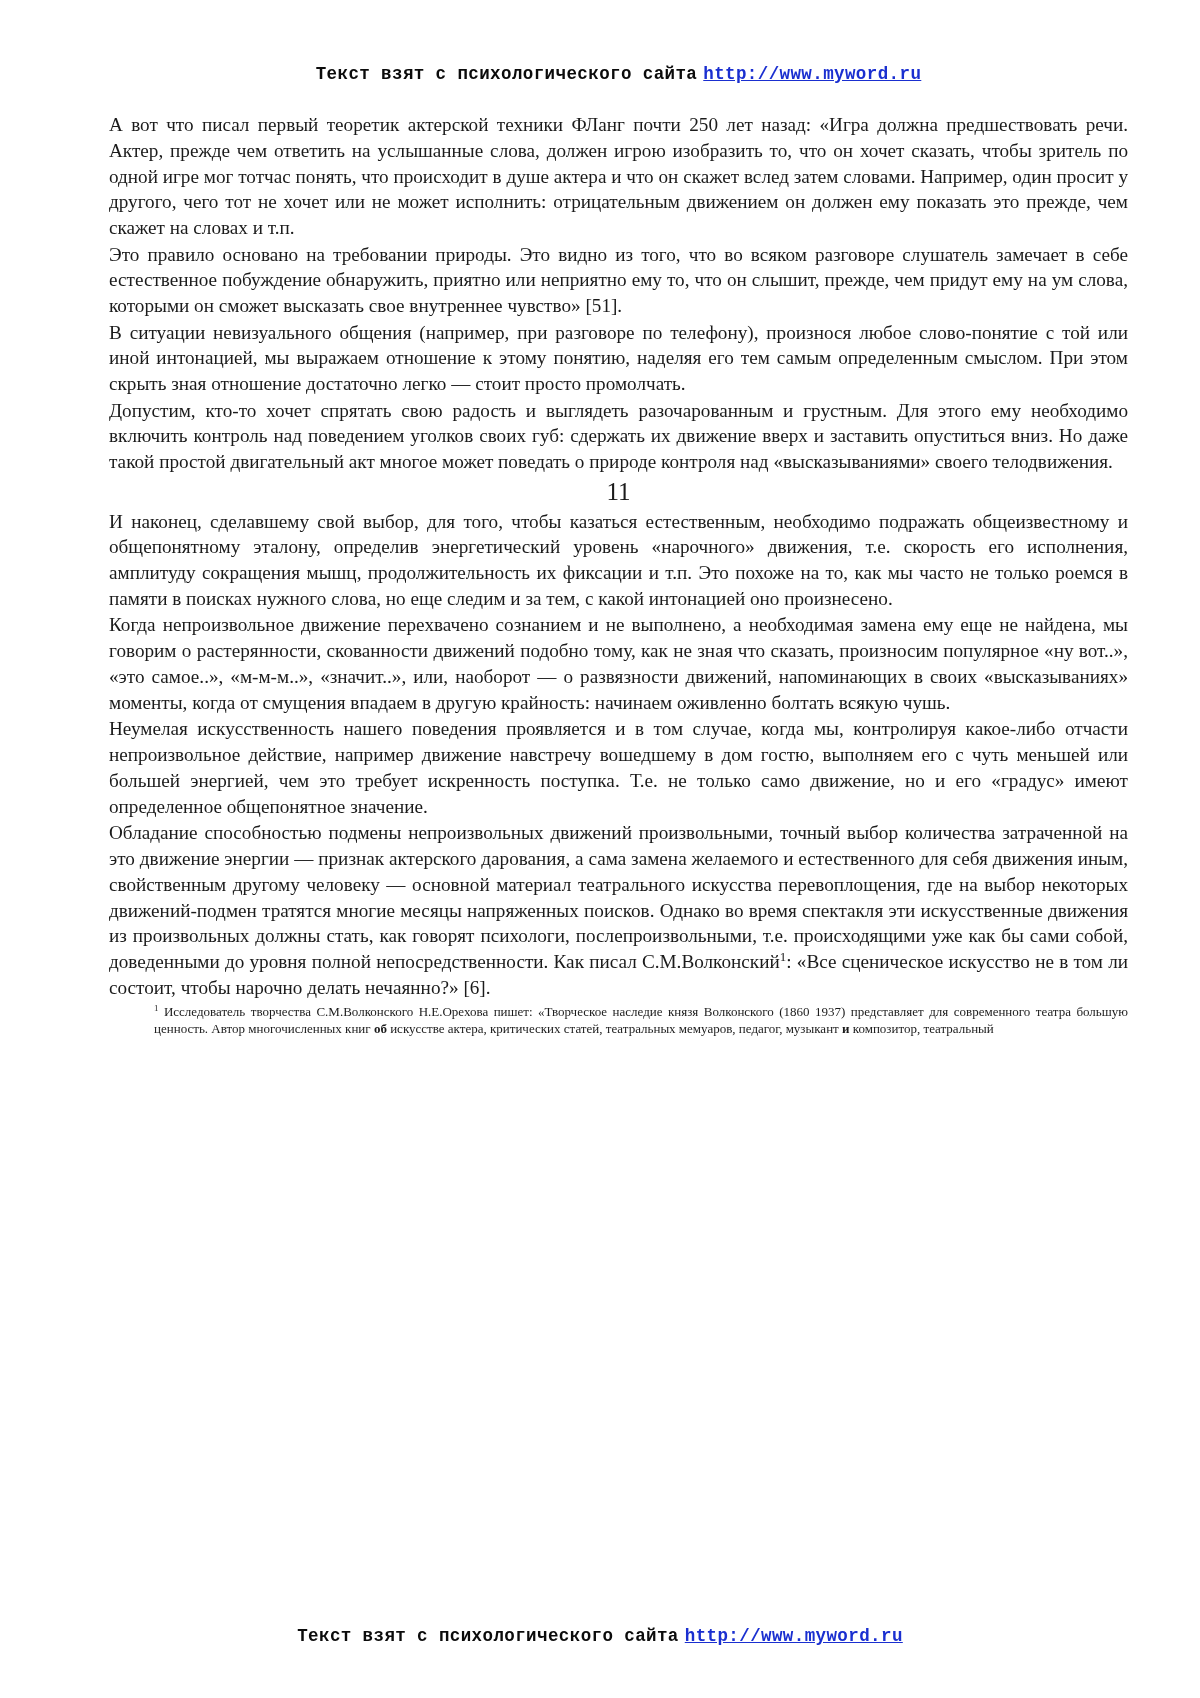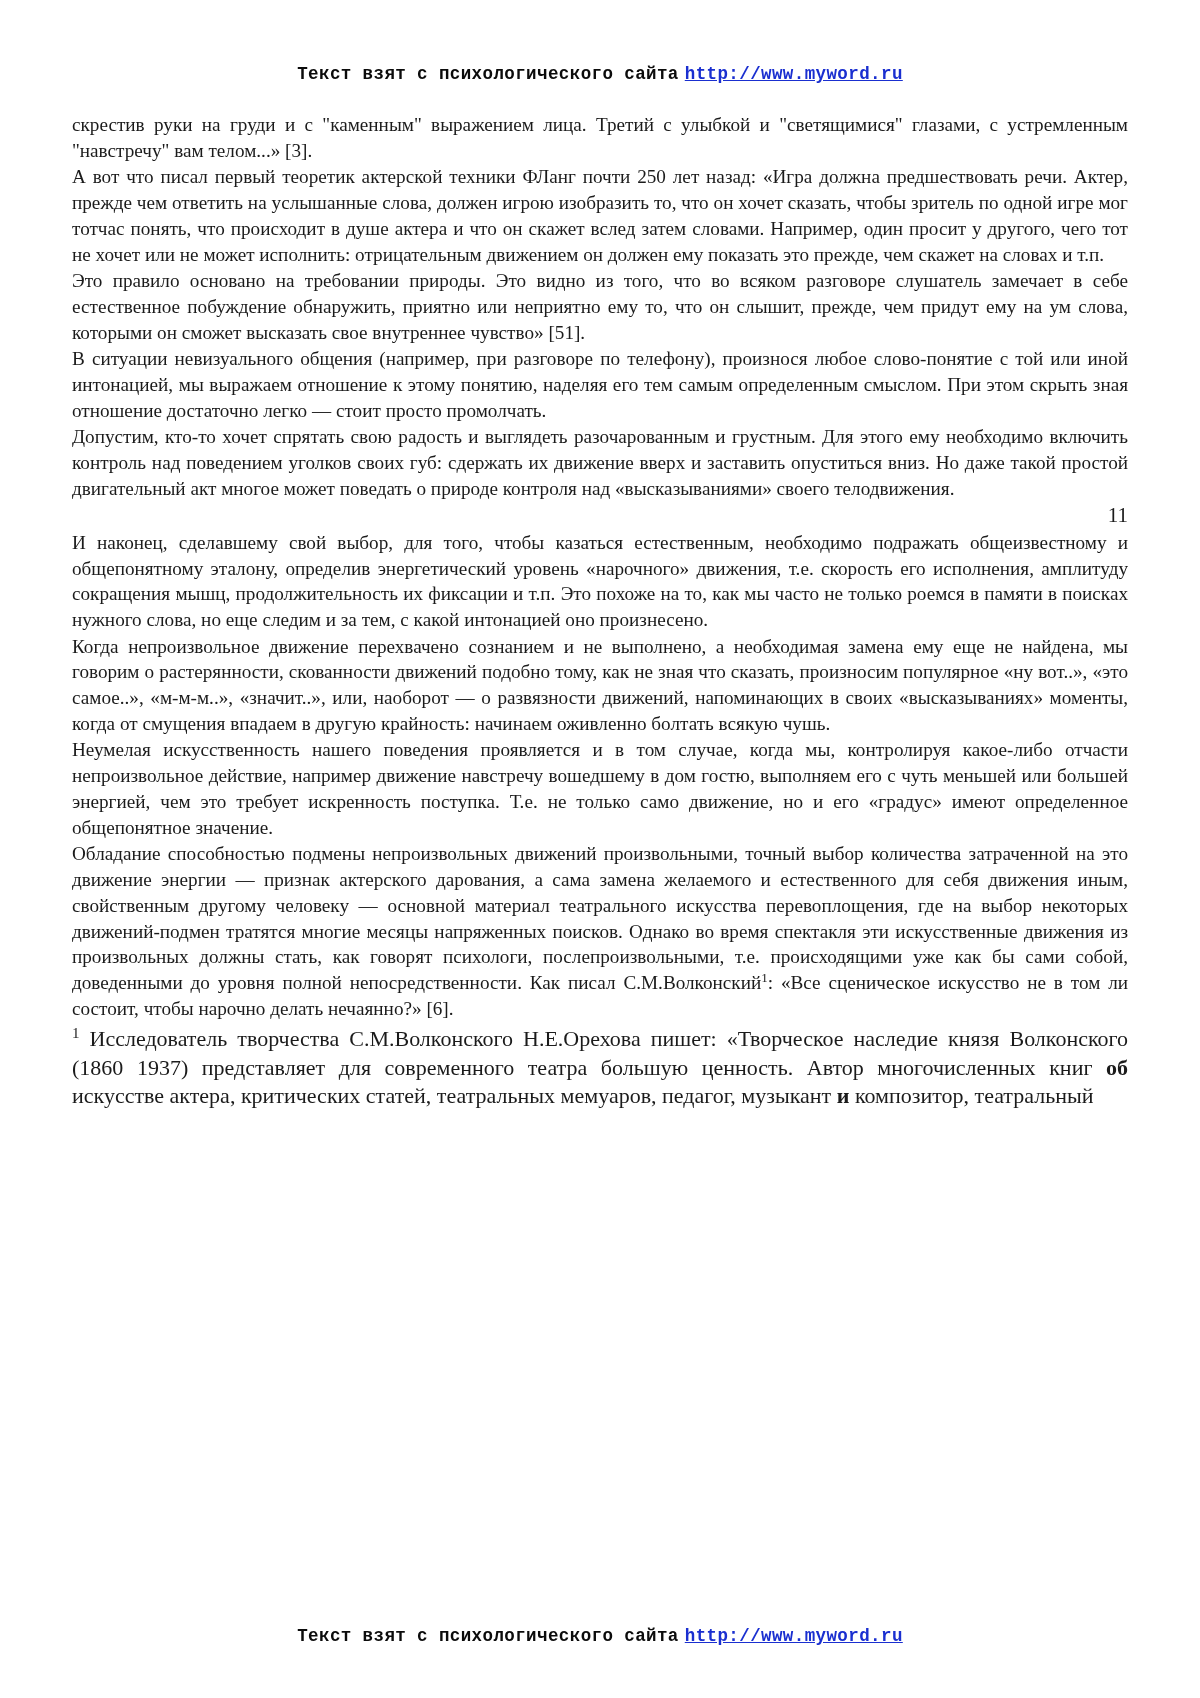--- a/index.html
+++ b/index.html
@@ -12,21 +12,21 @@
     height: 1698px;
     font-family: "Liberation Serif", serif;
     color: #141414;
     position: relative;
     overflow: hidden;
   }
   .page {
     width: 1200px;
     height: 1698px;
     box-sizing: border-box;
-    padding: 56px 72px 40px 72px;
+    padding: 56px 72px 40px 109px;
     position: relative;
   }
   .site-banner {
     text-align: center;
     font-family: "Liberation Mono", monospace;
     font-weight: bold;
     font-size: 17.5px;
     letter-spacing: 0.4px;
     color: #0b0b0b;
     white-space: nowrap;
@@ -52,50 +52,50 @@
     line-height: 1.345;
     text-align: justify;
     text-justify: inter-word;
     color: #1b1b1b;
   }
   .body-text p {
     margin: 0 0 0.5px 0;
     text-indent: 0;
   }
   .pagenum {
-    font-size: 21px;
-    text-align: right;
+    font-size: 25px;
+    text-align: center;
     margin: 0;
     line-height: 1.3;
   }
   .footnote {
-    font-size: 22px;
+    font-size: 13px;
     line-height: 1.3;
     text-align: justify;
     margin-top: 3px;
     color: #1b1b1b;
+    margin-left: 45px;
   }
   sup {
     font-size: 0.68em;
     vertical-align: super;
     line-height: 0;
   }
   .b { font-weight: bold; }
 </style>
 </head>
 <body>
 
 <div class="page">
 
   <div class="site-banner banner-top">
     <span>Текст взят с психологического сайта</span><span class="url">http://www.myword.ru</span>
   </div>
 
   <div class="body-text">
-    <p>скрестив руки на груди и с "каменным" выражением лица. Третий с улыбкой и "светящимися" глазами, с устремленным "навстречу" вам телом...» [3].</p>
     <p>А вот что писал первый теоретик актерской техники ФЛанг почти 250 лет назад: «Игра должна предшествовать речи. Актер, прежде чем ответить на услышанные слова, должен игрою изобразить то, что он хочет сказать, чтобы зритель по одной игре мог тотчас понять, что происходит в душе актера и что он скажет вслед затем словами. Например, один просит у другого, чего тот не хочет или не может исполнить: отрицательным движением он должен ему показать это прежде, чем скажет на словах и т.п.</p>
     <p>Это правило основано на требовании природы. Это видно из того, что во всяком разговоре слушатель замечает в себе естественное побуждение обнаружить, приятно или неприятно ему то, что он слышит, прежде, чем придут ему на ум слова, которыми он сможет высказать свое внутреннее чувство» [51].</p>
     <p>В ситуации невизуального общения (например, при разговоре по телефону), произнося любое слово-понятие с той или иной интонацией, мы выражаем отношение к этому понятию, наделяя его тем самым определенным смыслом. При этом скрыть зная отношение достаточно легко — стоит просто промолчать.</p>
     <p>Допустим, кто-то хочет спрятать свою радость и выглядеть разочарованным и грустным. Для этого ему необходимо включить контроль над поведением уголков своих губ: сдержать их движение вверх и заставить опуститься вниз. Но даже такой простой двигательный акт многое может поведать о природе контроля над «высказываниями» своего телодвижения.</p>
 
     <p class="pagenum">11</p>
 
     <p>И наконец, сделавшему свой выбор, для того, чтобы казаться естественным, необходимо подражать общеизвестному и общепонятному эталону, определив энергетический уровень «нарочного» движения, т.е. скорость его исполнения, амплитуду сокращения мышц, продолжительность их фиксации и т.п. Это похоже на то, как мы часто не только роемся в памяти в поисках нужного слова, но еще следим и за тем, с какой интонацией оно произнесено.</p>
     <p>Когда непроизвольное движение перехвачено сознанием и не выполнено, а необходимая замена ему еще не найдена, мы говорим о растерянности, скованности движений подобно тому, как не зная что сказать, произносим популярное «ну вот..», «это самое..», «м-м-м..», «значит..», или, наоборот — о развязности движений, напоминающих в своих «высказываниях» моменты, когда от смущения впадаем в другую крайность: начинаем оживленно болтать всякую чушь.</p>
     <p>Неумелая искусственность нашего поведения проявляется и в том случае, когда мы, контролируя какое-либо отчасти непроизвольное действие, например движение навстречу вошедшему в дом гостю, выполняем его с чуть меньшей или большей энергией, чем это требует искренность поступка. Т.е. не только само движение, но и его «градус» имеют определенное общепонятное значение.</p>

